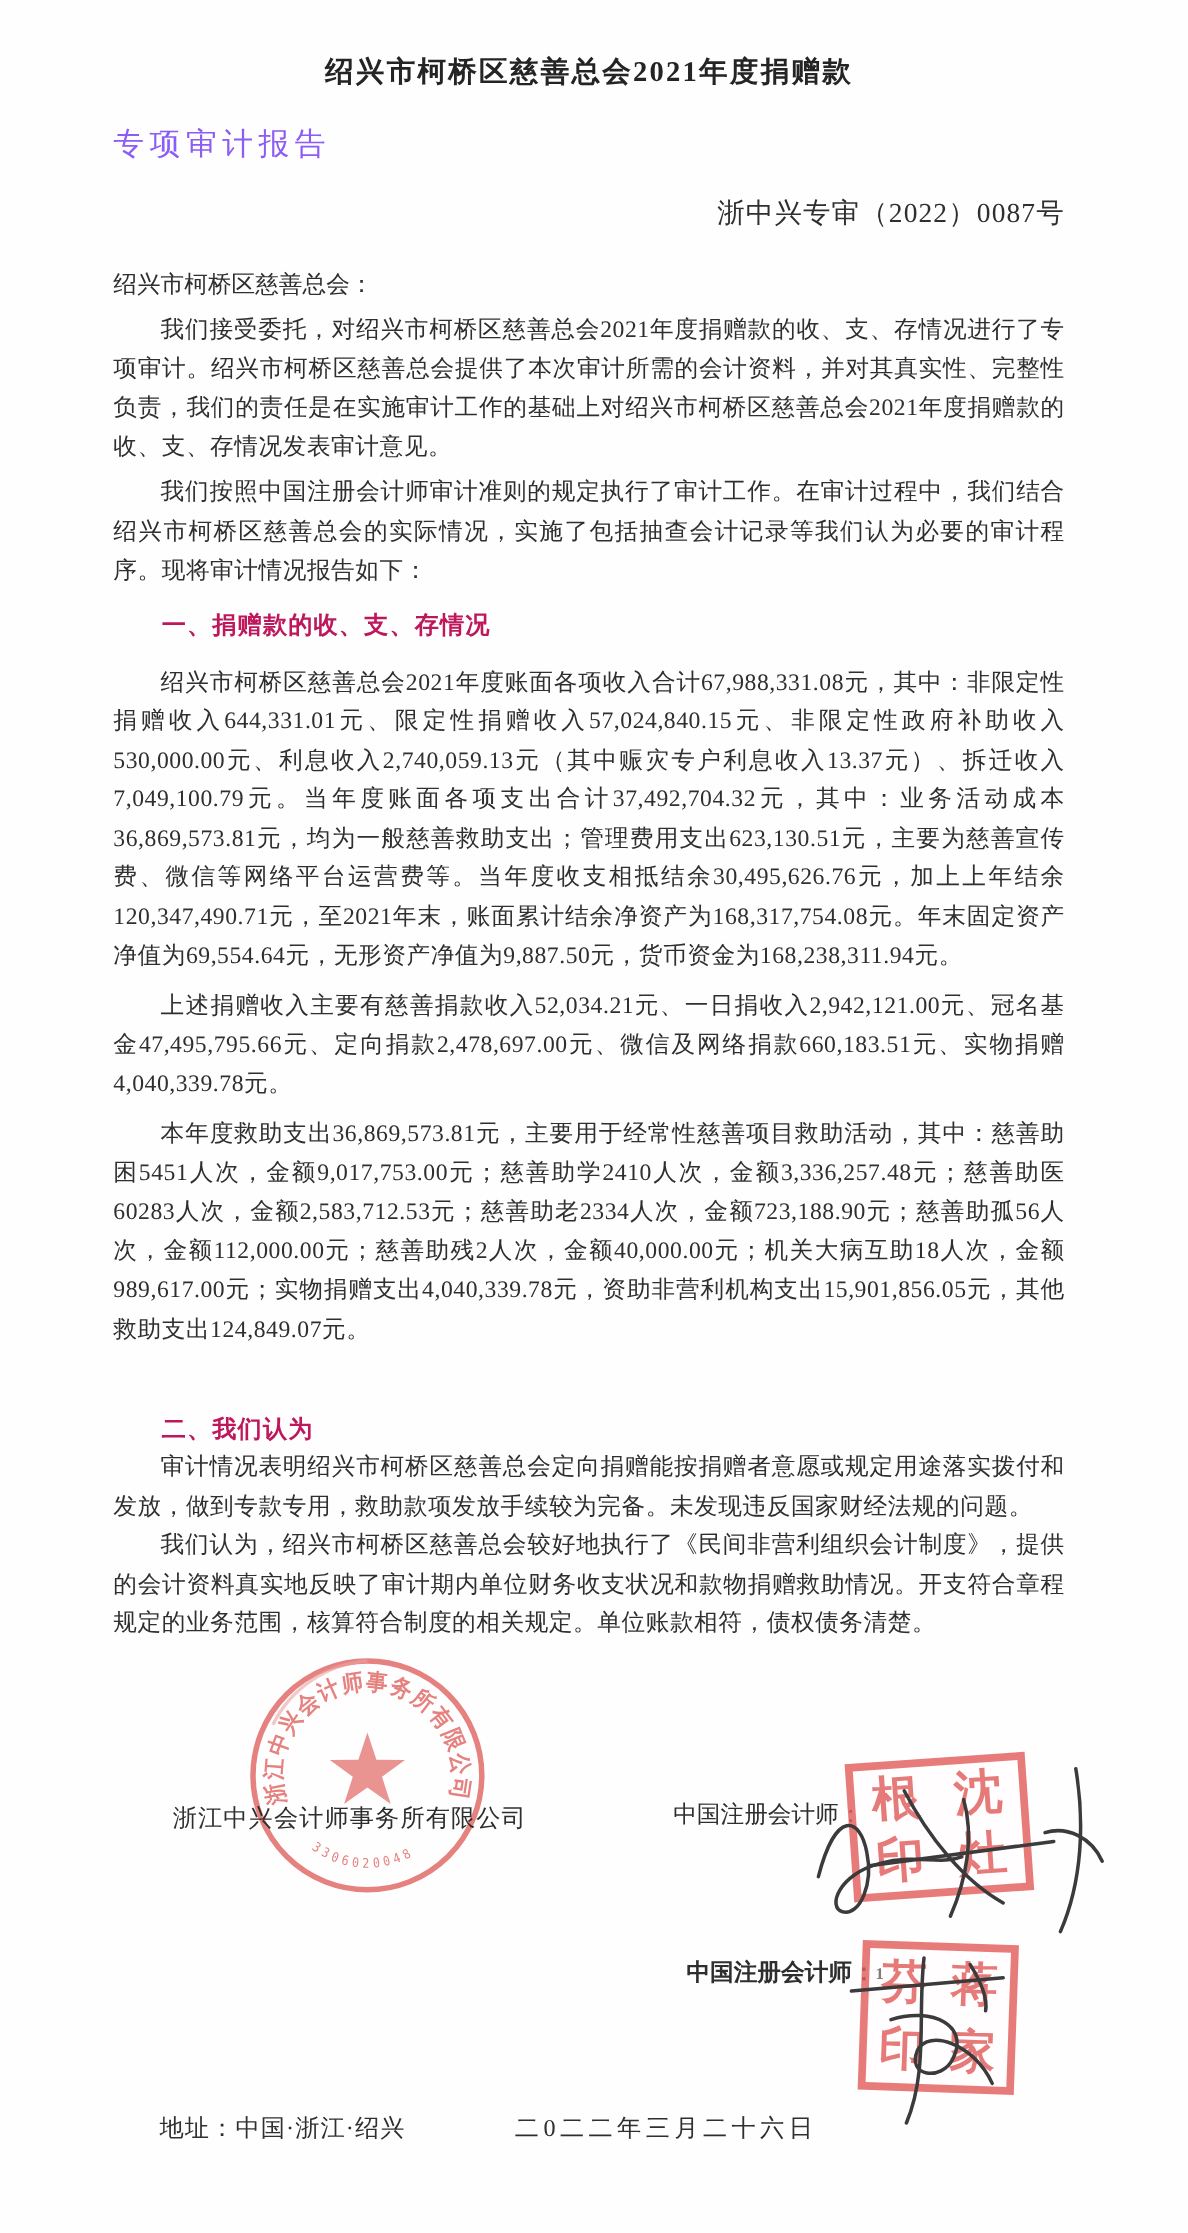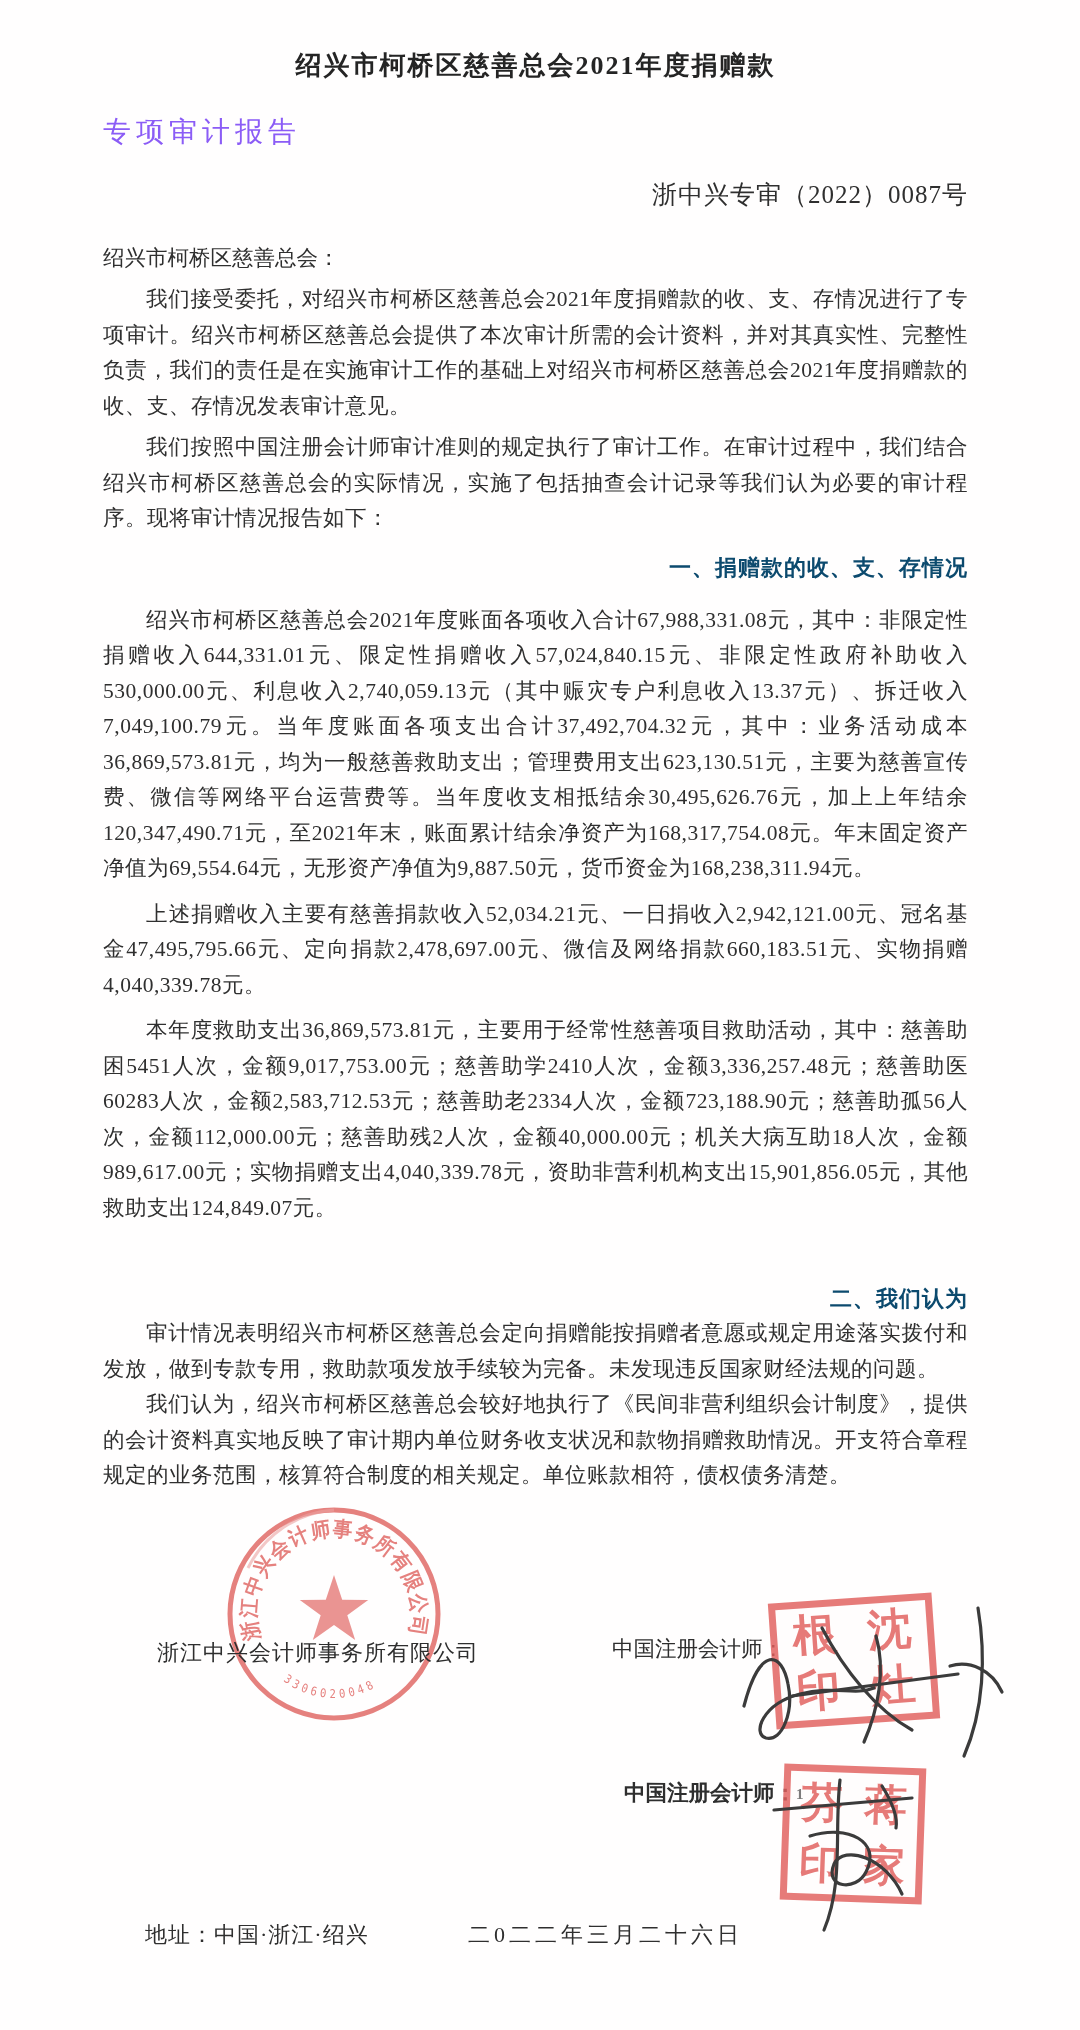--- a/index.html
+++ b/index.html
@@ -32,21 +32,21 @@
   }
   .para{
     font-size:21.5px;line-height:35.5px;
     text-align:justify;text-indent:2em;
     margin:6px 0 0 0;letter-spacing:0.5px;
   }
   .para.tight{margin-top:18px;}
   .para.sp{margin-top:10px;}
   .sec-heading{
     font-size:22px;font-weight:bold;line-height:34px;
-    text-indent:2em;margin:14px 0 0 0;letter-spacing:1px;color:#0c4a6e;text-align:right;
+    text-indent:2em;margin:14px 0 0 0;letter-spacing:1px;color:#be185d;
   }
   .sec-heading.big-gap{margin-top:56px;}
   .p0{margin-top:0;}
 
   
   .sig-zone{position:absolute;left:0;top:0;width:1080px;height:2030px;pointer-events:none;}
   .round-seal{position:absolute;left:218px;top:1498px;width:232px;height:232px;opacity:.82;}
   .firm-name{
     position:absolute;left:157px;top:1638px;
     font-size:22px;letter-spacing:1px;color:#2e2e2e;white-space:nowrap;z-index:4;

